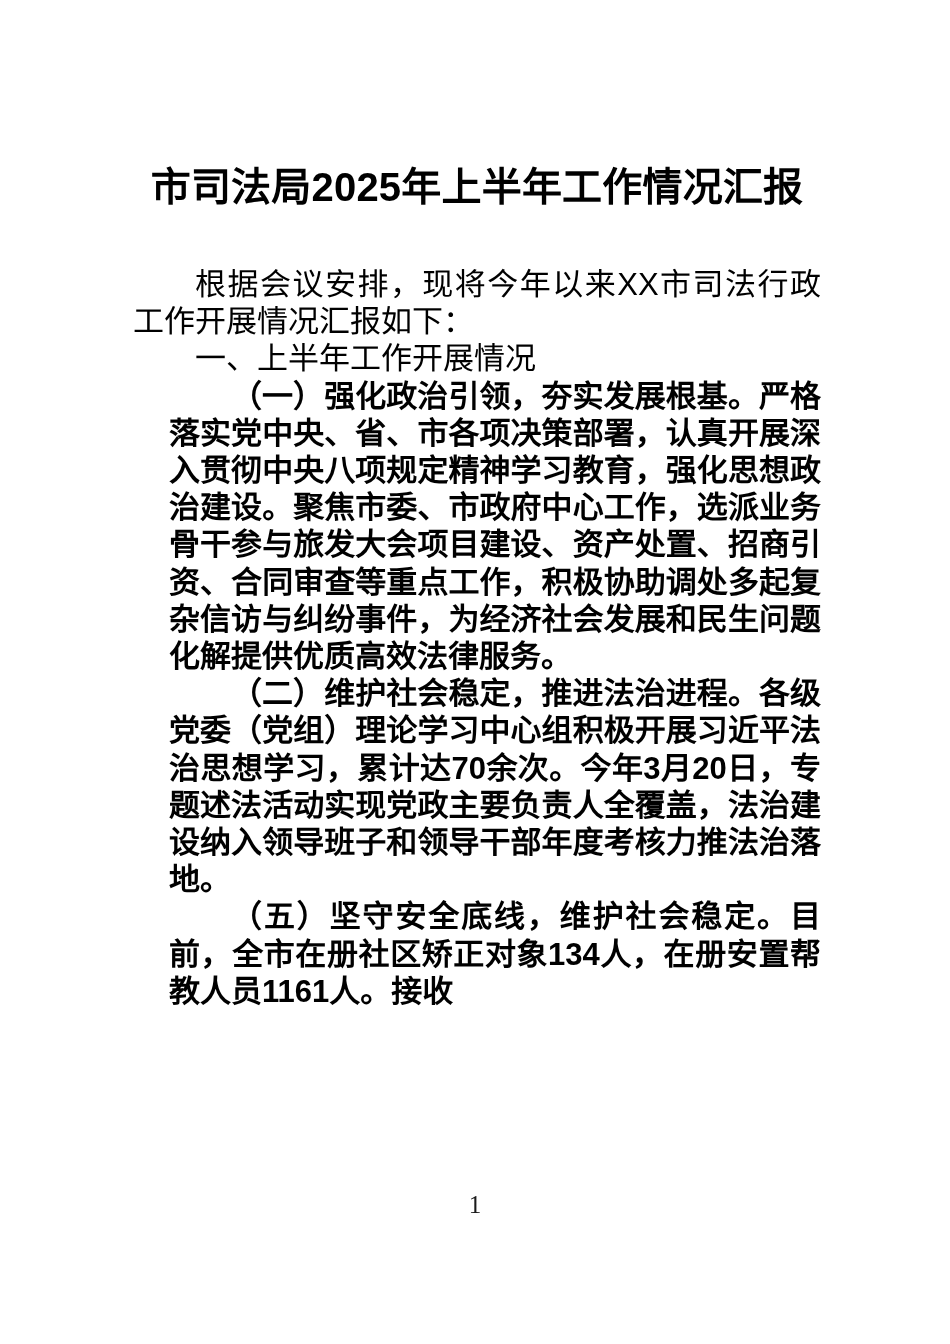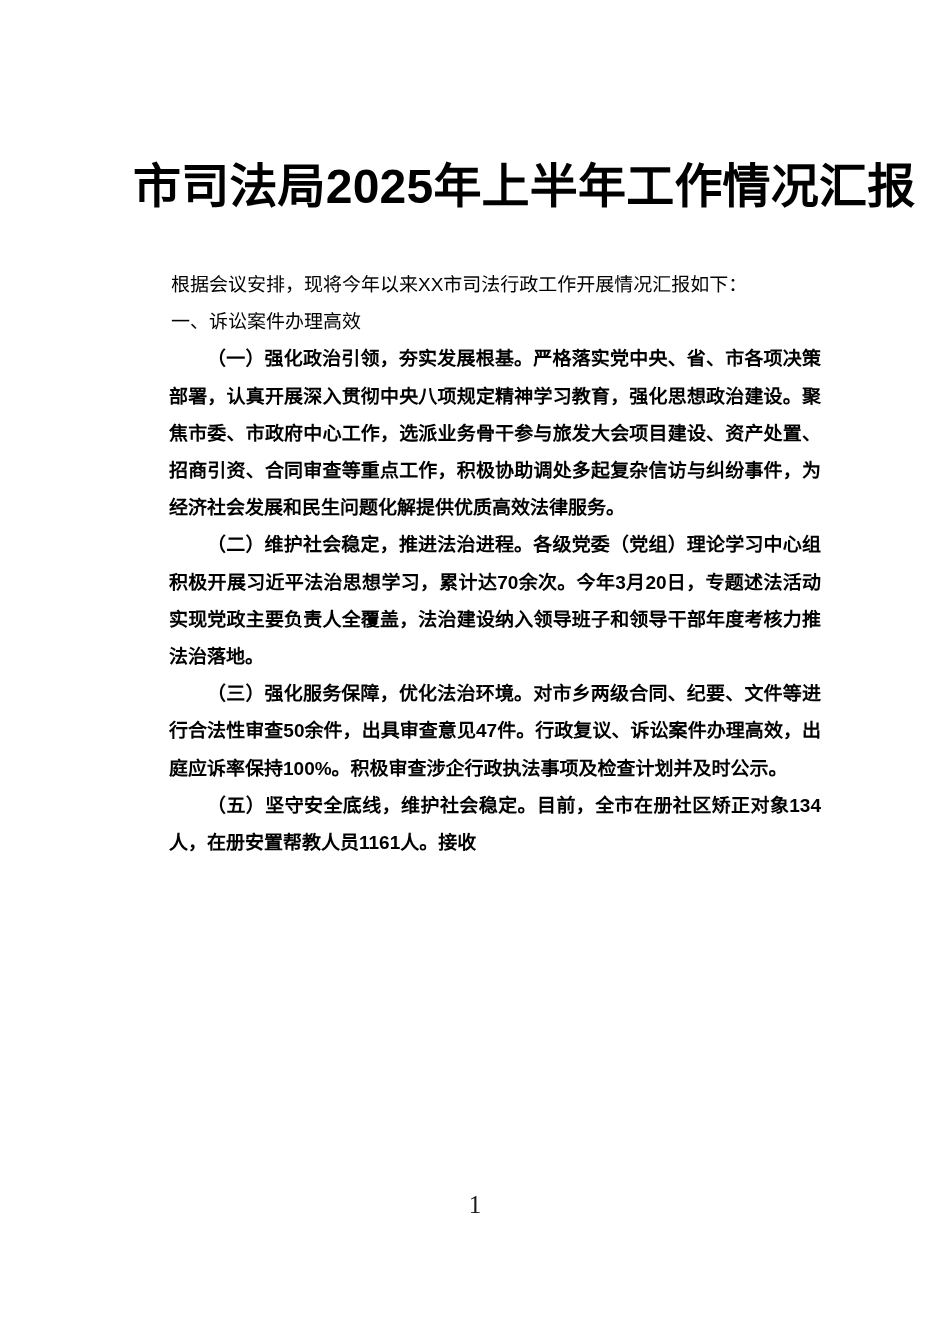--- a/index.html
+++ b/index.html
@@ -28,32 +28,32 @@
     position: absolute;
     left: 133px;
     top: 0;
     width: 688px;
   }
 
   
   .doc-title {
     margin: 0;
     padding-top: 163px;
-    font-size: 48px;
+    font-size: 40px;
     font-weight: 700;
     line-height: 48px;
     letter-spacing: 0.2px;
     text-align: center;
     white-space: nowrap;
   }
 
   
   .para {
     margin: 0;
-    font-size: 19px;
+    font-size: 31px;
     line-height: 37.2px;
     text-align: justify;
     text-justify: inter-ideograph;
     text-align-last: left;
     letter-spacing: 0px;
     word-break: break-all;
   }
 
   .para.indent {
     text-indent: 2em;
@@ -95,27 +95,26 @@
 <div class="page">
 
   <div class="content">
 
     <h1 class="doc-title">市司法局2025年上半年工作情况汇报</h1>
 
     <div class="intro-gap"></div>
 
     <p class="para indent weight-light">根据会议安排，现将今年以来XX市司法行政工作开展情况汇报如下：</p>
 
-    <p class="para indent weight-light">一、诉讼案件办理高效</p>
+    <p class="para indent weight-light">一、上半年工作开展情况</p>
 
     <p class="para indent weight-heavy">（一）强化政治引领，夯实发展根基。严格落实党中央、省、市各项决策部署，认真开展深入贯彻中央八项规定精神学习教育，强化思想政治建设。聚焦市委、市政府中心工作，选派业务骨干参与旅发大会项目建设、资产处置、招商引资、合同审查等重点工作，积极协助调处多起复杂信访与纠纷事件，为经济社会发展和民生问题化解提供优质高效法律服务。</p>
 
     <p class="para indent weight-heavy">（二）维护社会稳定，推进法治进程。各级党委（党组）理论学习中心组积极开展习近平法治思想学习，累计达70余次。今年3月20日，专题述法活动实现党政主要负责人全覆盖，法治建设纳入领导班子和领导干部年度考核力推法治落地。</p>
 
-    <p class="para indent weight-heavy">（三）强化服务保障，优化法治环境。对市乡两级合同、纪要、文件等进行合法性审查50余件，出具审查意见47件。行政复议、诉讼案件办理高效，出庭应诉率保持100%。积极审查涉企行政执法事项及检查计划并及时公示。</p>
 
 
     <p class="para indent weight-heavy">（五）坚守安全底线，维护社会稳定。目前，全市在册社区矫正对象134人，在册安置帮教人员1161人。接收</p>
 
   </div>
 
   <div class="page-number">1</div>
 
 </div>
 

